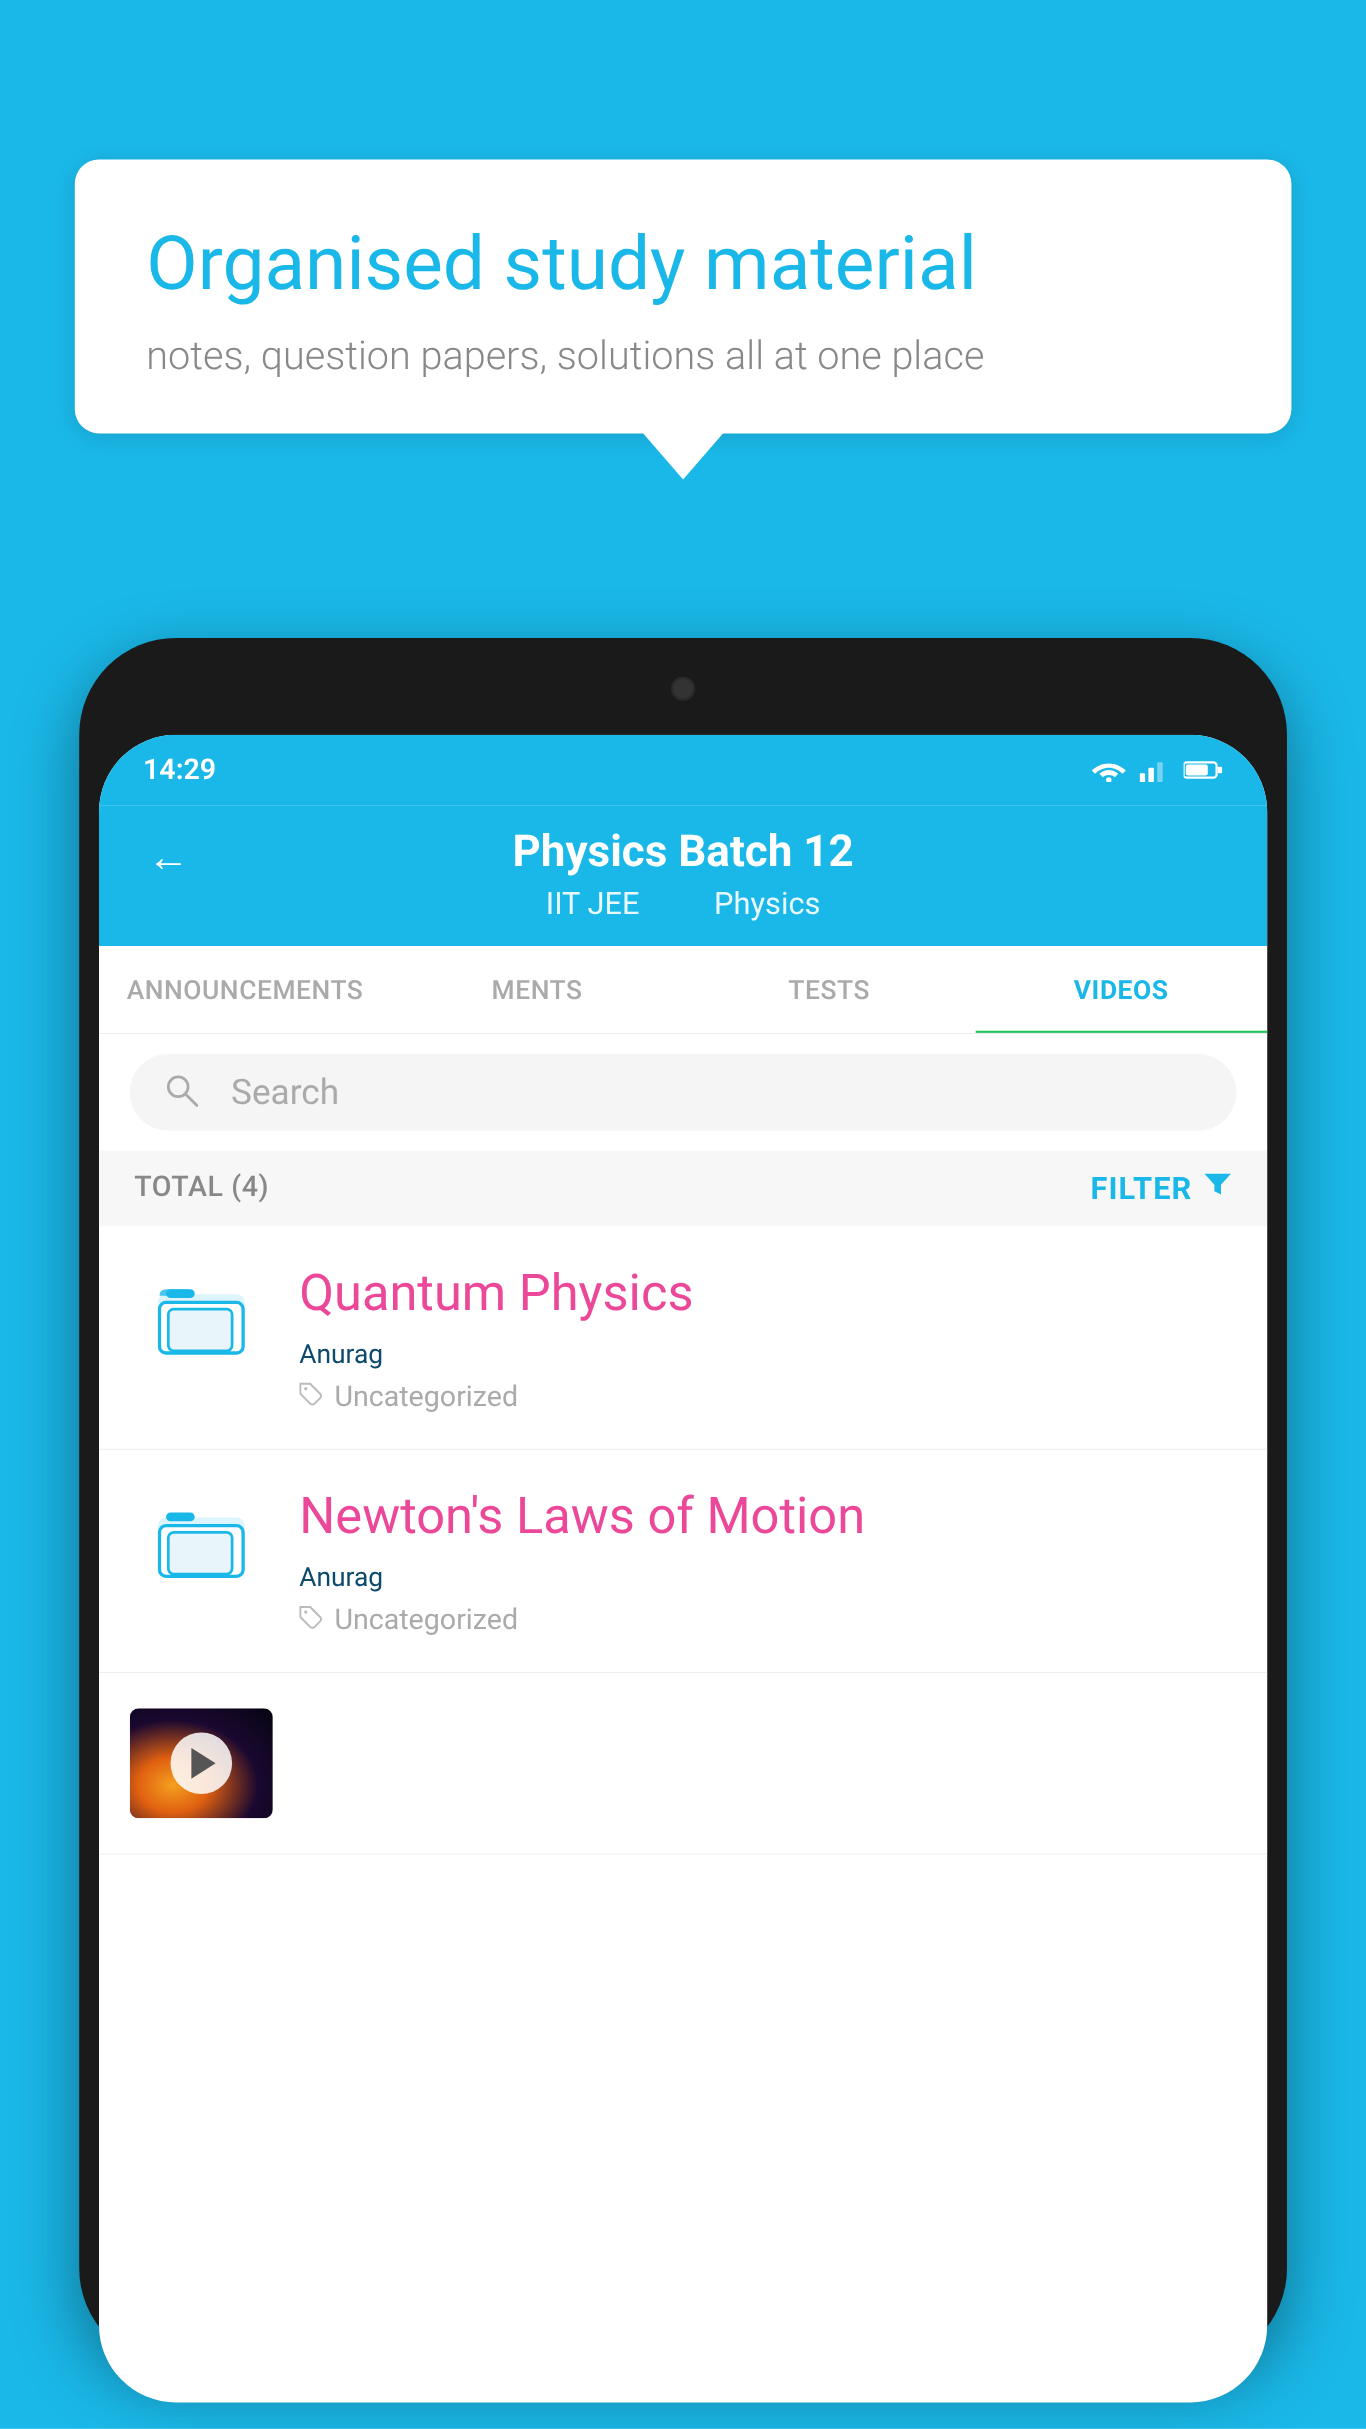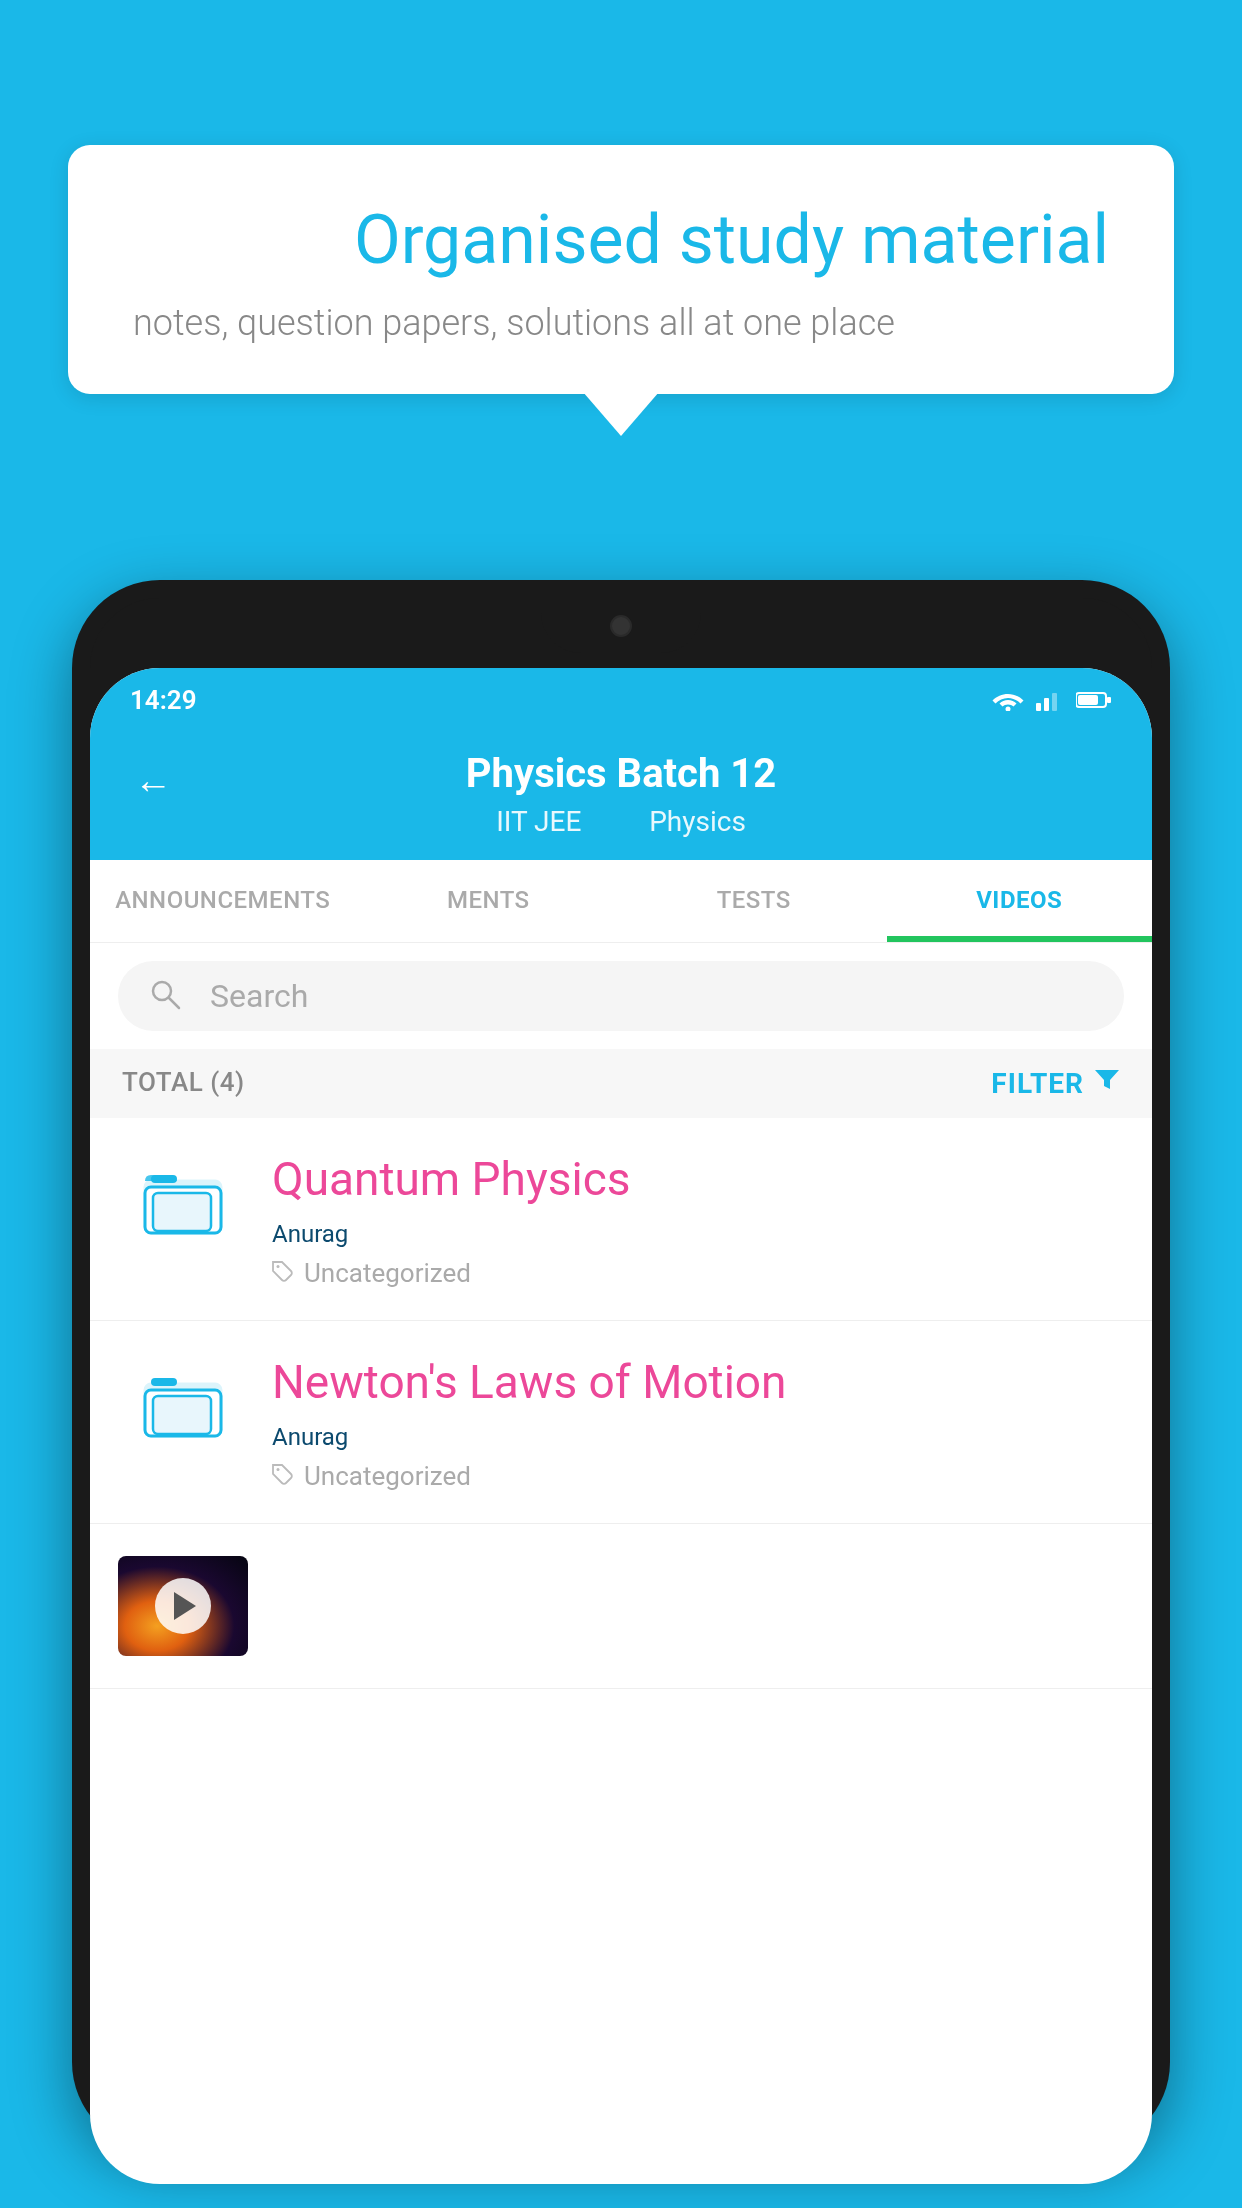--- a/index.html
+++ b/index.html
@@ -38,21 +38,20 @@
       border-right: 38px solid transparent;
       border-top: 44px solid white;
     }
 
     .speech-bubble-title {
       color: #1ab8e8;
       font-size: 68px;
       font-weight: 400;
       line-height: 1.2;
       margin-bottom: 20px;
-      text-align: right;
     }
 
     .speech-bubble-subtitle {
       color: #888;
       font-size: 36px;
       font-weight: 300;
     }
 
     
     .phone-wrapper {
@@ -194,21 +193,21 @@
       font-size: 24px;
       font-weight: 500;
       color: #aaa;
       letter-spacing: 0.5px;
       cursor: pointer;
       border-bottom: 3px solid transparent;
     }
 
     .tab.active {
       color: #1ab8e8;
-      border-bottom: 6px solid #22c55e;
+      border-bottom: 2px solid #22c55e;
       font-weight: 700;
     }
 
     
     .search-bar-wrapper {
       background: white;
       padding: 18px 28px;
     }
 
     .search-bar {

